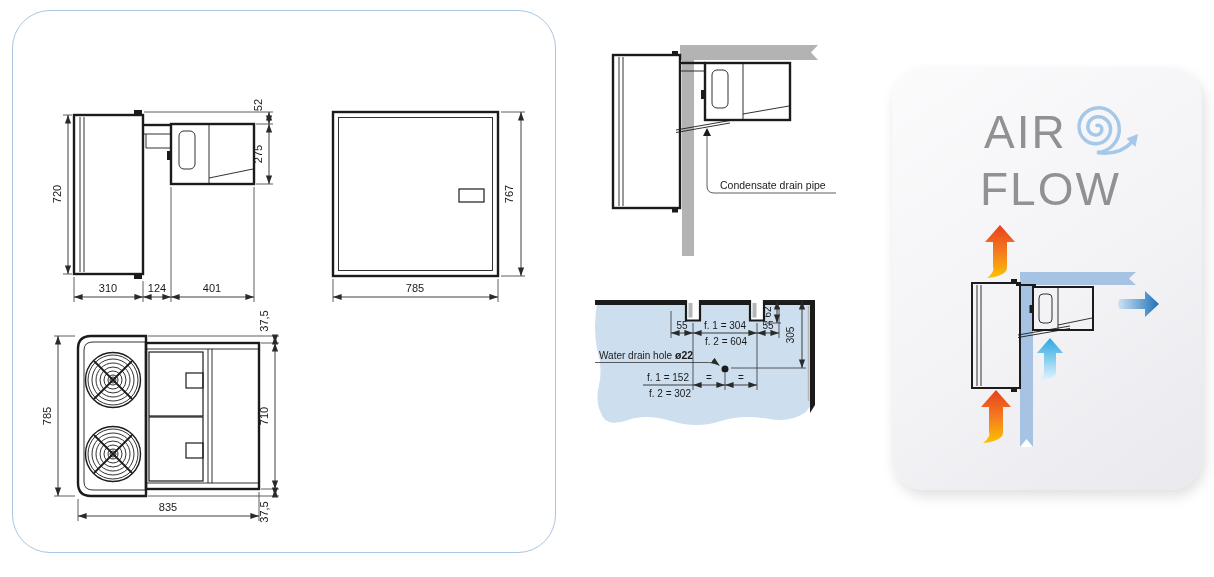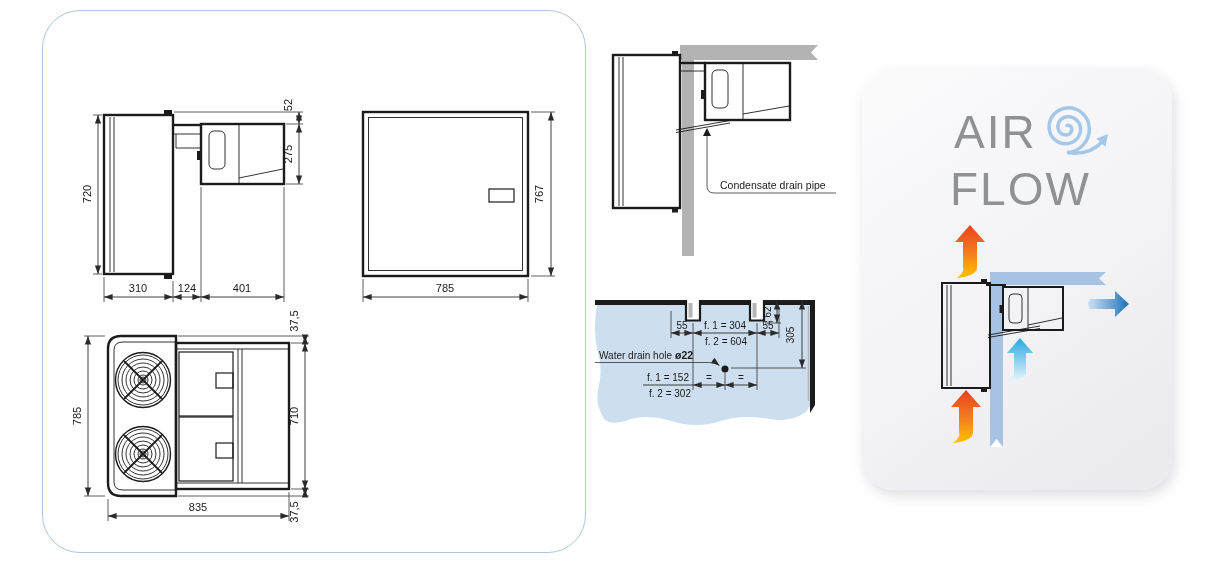--- a/index.html
+++ b/index.html
@@ -1,22 +1,22 @@
 <!DOCTYPE html>
 <html><head>
 <meta charset="utf-8">
 <style>
   html,body{margin:0;padding:0;background:#fff;}
   .canvas{position:relative;width:1214px;height:577px;background:#ffffff;overflow:hidden;
           font-family:"Liberation Sans",sans-serif;}
   .dim-panel{position:absolute;left:12px;top:10px;width:544px;height:543px;
-             border:1.6px solid #a9c6e2;border-radius:38px;background:#fff;box-sizing:border-box;margin-left:30px;}
+             border:1.6px solid #a9c6e2;border-radius:38px;background:#fff;box-sizing:border-box;}
   .mid-install{position:absolute;left:588px;top:28px;}
   .mid-template{position:absolute;left:585px;top:283px;}
-  .air-panel{position:absolute;left:862px;top:68px;width:310px;height:422px;border-radius:32px;
+  .air-panel{position:absolute;left:892px;top:68px;width:310px;height:422px;border-radius:32px;
              background:linear-gradient(145deg,#fbfbfc 0%,#f3f3f6 55%,#e9e9ee 100%);
              box-shadow:3px 6px 14px rgba(0,0,0,.13);}
   svg{display:block;}
   svg text{font-family:"Liberation Sans",sans-serif;}
   .ln{stroke:#1b1b1b;fill:none;}
   .thk{stroke-width:2.4;}
   .th2{stroke-width:1.2;}
   .thn{stroke-width:0.9;}
   .dim{stroke:#2a2a2a;stroke-width:0.9;fill:none;}
   .ext{stroke:#2a2a2a;stroke-width:0.75;fill:none;}

